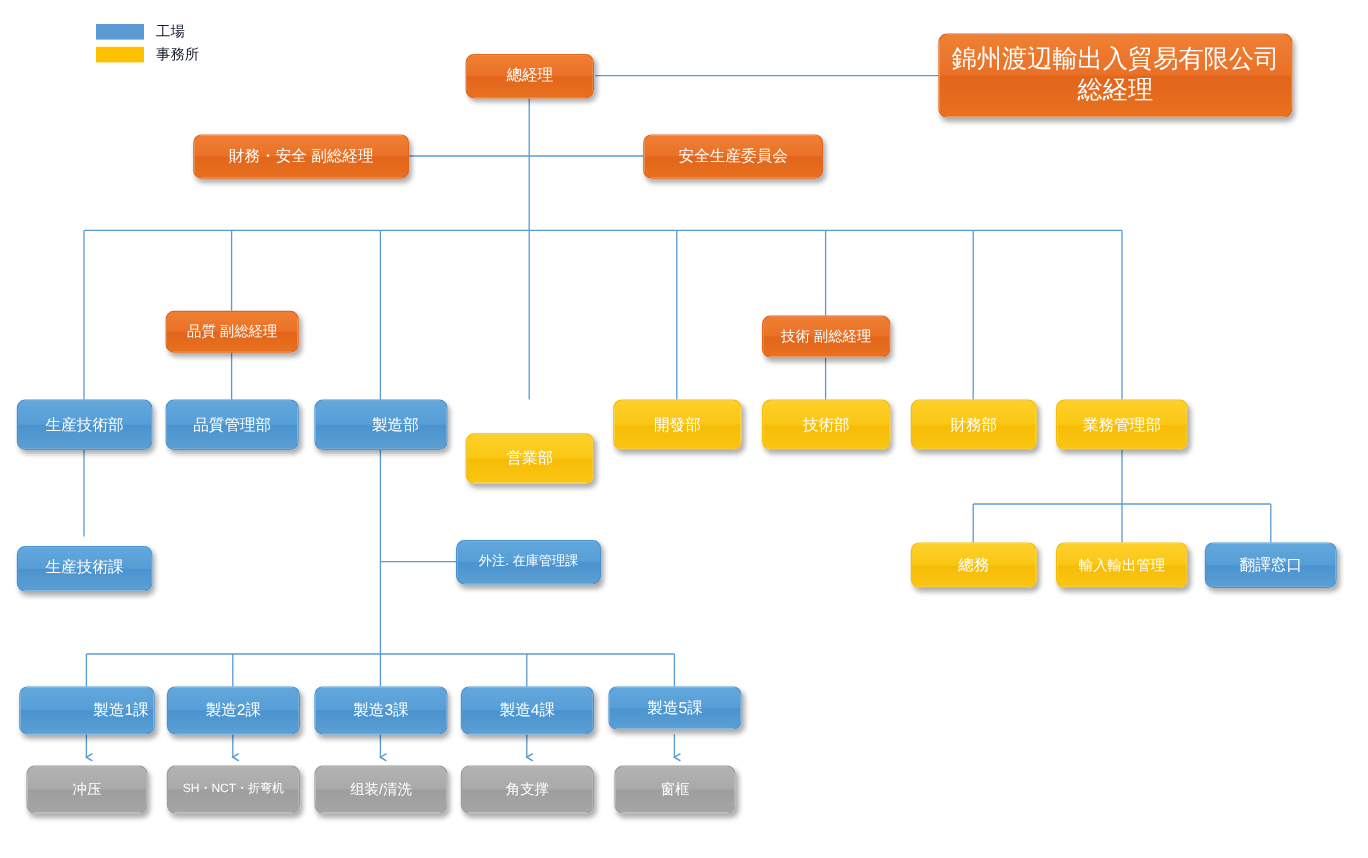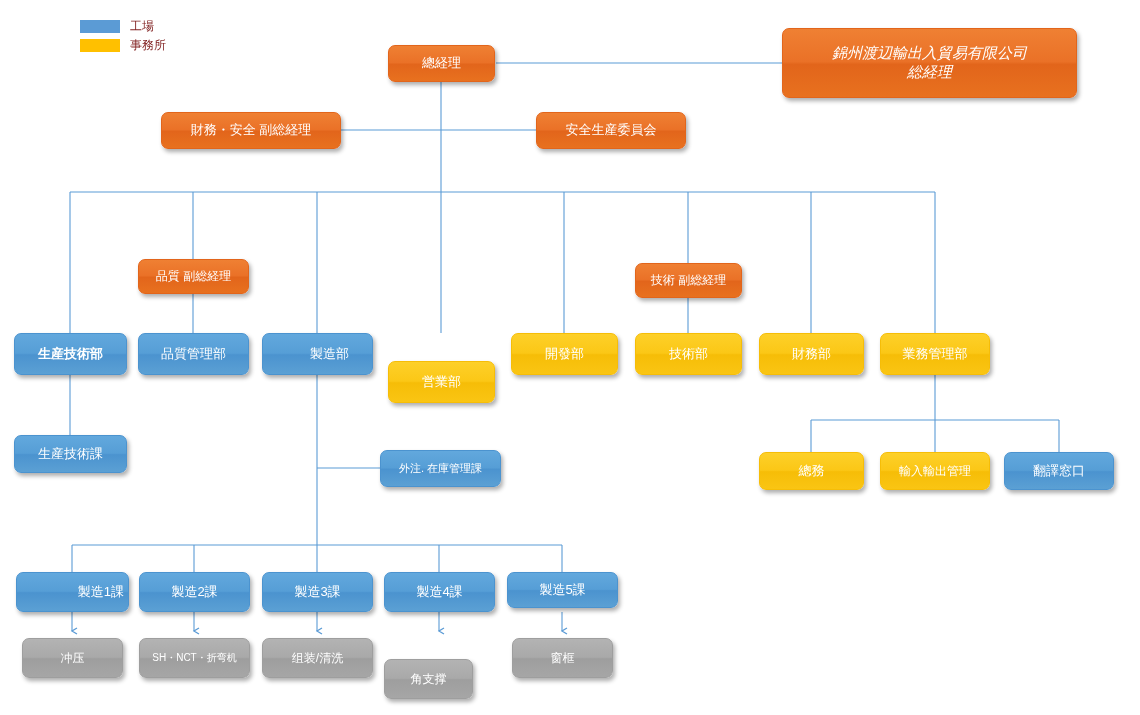--- a/index.html
+++ b/index.html
@@ -68,30 +68,30 @@
   .node .label {
     display: block;
     white-space: pre-line;
   }
 
   
   .fs-13 { font-size: 13px; }
   .fs-12 { font-size: 12px; }
   .fs-11 { font-size: 11px; }
   .fs-10 { font-size: 10px; }
-  .fs-15 { font-size: 15px; font-style: italic; }
+  .fs-15 { font-size: 21px; }
 
   
   #legend {
     position: absolute;
     left: 80px;
     top: 18px;
     z-index: 3;
     font-size: 12px;
-    color: #7f1d1d;
+    color: #0f172a;
   }
   .legend-row {
     display: flex;
     align-items: center;
     height: 17px;
     margin-bottom: 2px;
   }
   .legend-swatch {
     width: 40px;
     height: 13px;
@@ -192,21 +192,21 @@
   </div>
 
   <div class="node orange fs-12" style="left:138px; top:259px; width:111px; height:35px;">
     <span class="label">品質 副総経理</span>
   </div>
 
   <div class="node orange fs-12" style="left:635px; top:263px; width:107px; height:35px;">
     <span class="label">技術 副総経理</span>
   </div>
 
-  <div class="node blue fs-13" style="left:14px; top:333px; width:113px; height:42px;font-weight:bold;">
+  <div class="node blue fs-13" style="left:14px; top:333px; width:113px; height:42px;">
     <span class="label">生産技術部</span>
   </div>
   <div class="node blue fs-13" style="left:138px; top:333px; width:111px; height:42px;">
     <span class="label">品質管理部</span>
   </div>
   <div class="node blue fs-13" style="left:262px; top:333px; width:111px; height:42px;padding-left:28px;">
     <span class="label">製造部</span>
   </div>
   <div class="node yellow fs-13" style="left:388px; top:333px; width:107px; height:42px;margin-top:28px;">
     <span class="label">営業部</span>
@@ -217,21 +217,21 @@
   <div class="node yellow fs-13" style="left:635px; top:333px; width:107px; height:42px;">
     <span class="label">技術部</span>
   </div>
   <div class="node yellow fs-13" style="left:759px; top:333px; width:105px; height:42px;">
     <span class="label">財務部</span>
   </div>
   <div class="node yellow fs-13" style="left:880px; top:333px; width:110px; height:42px;">
     <span class="label">業務管理部</span>
   </div>
 
-  <div class="node blue fs-13" style="left:14px; top:435px; width:113px; height:38px;">
+  <div class="node blue fs-13" style="left:14px; top:455px; width:113px; height:38px;font-family:Liberation Mono, monospace;">
     <span class="label">生産技術課</span>
   </div>
 
   <div class="node blue fs-11" style="left:380px; top:450px; width:121px; height:37px;">
     <span class="label">外注. 在庫管理課</span>
   </div>
 
   <div class="node yellow fs-13" style="left:759px; top:452px; width:105px; height:38px;">
     <span class="label">總務</span>
   </div>
@@ -260,20 +260,20 @@
 
   <div class="node gray fs-12" style="left:22px; top:638px; width:101px; height:40px;">
     <span class="label">冲压</span>
   </div>
   <div class="node gray fs-10" style="left:139px; top:638px; width:111px; height:40px;">
     <span class="label">SH・NCT・折弯机</span>
   </div>
   <div class="node gray fs-12" style="left:262px; top:638px; width:111px; height:40px;">
     <span class="label">组装/清洗</span>
   </div>
-  <div class="node gray fs-12" style="left:384px; top:638px; width:89px; height:40px;margin-top:21px;">
+  <div class="node gray fs-12" style="left:384px; top:638px; width:111px; height:40px;">
     <span class="label">角支撑</span>
   </div>
   <div class="node gray fs-12" style="left:512px; top:638px; width:101px; height:40px;">
     <span class="label">窗框</span>
   </div>
 
 </div>
 
 </body></html>

